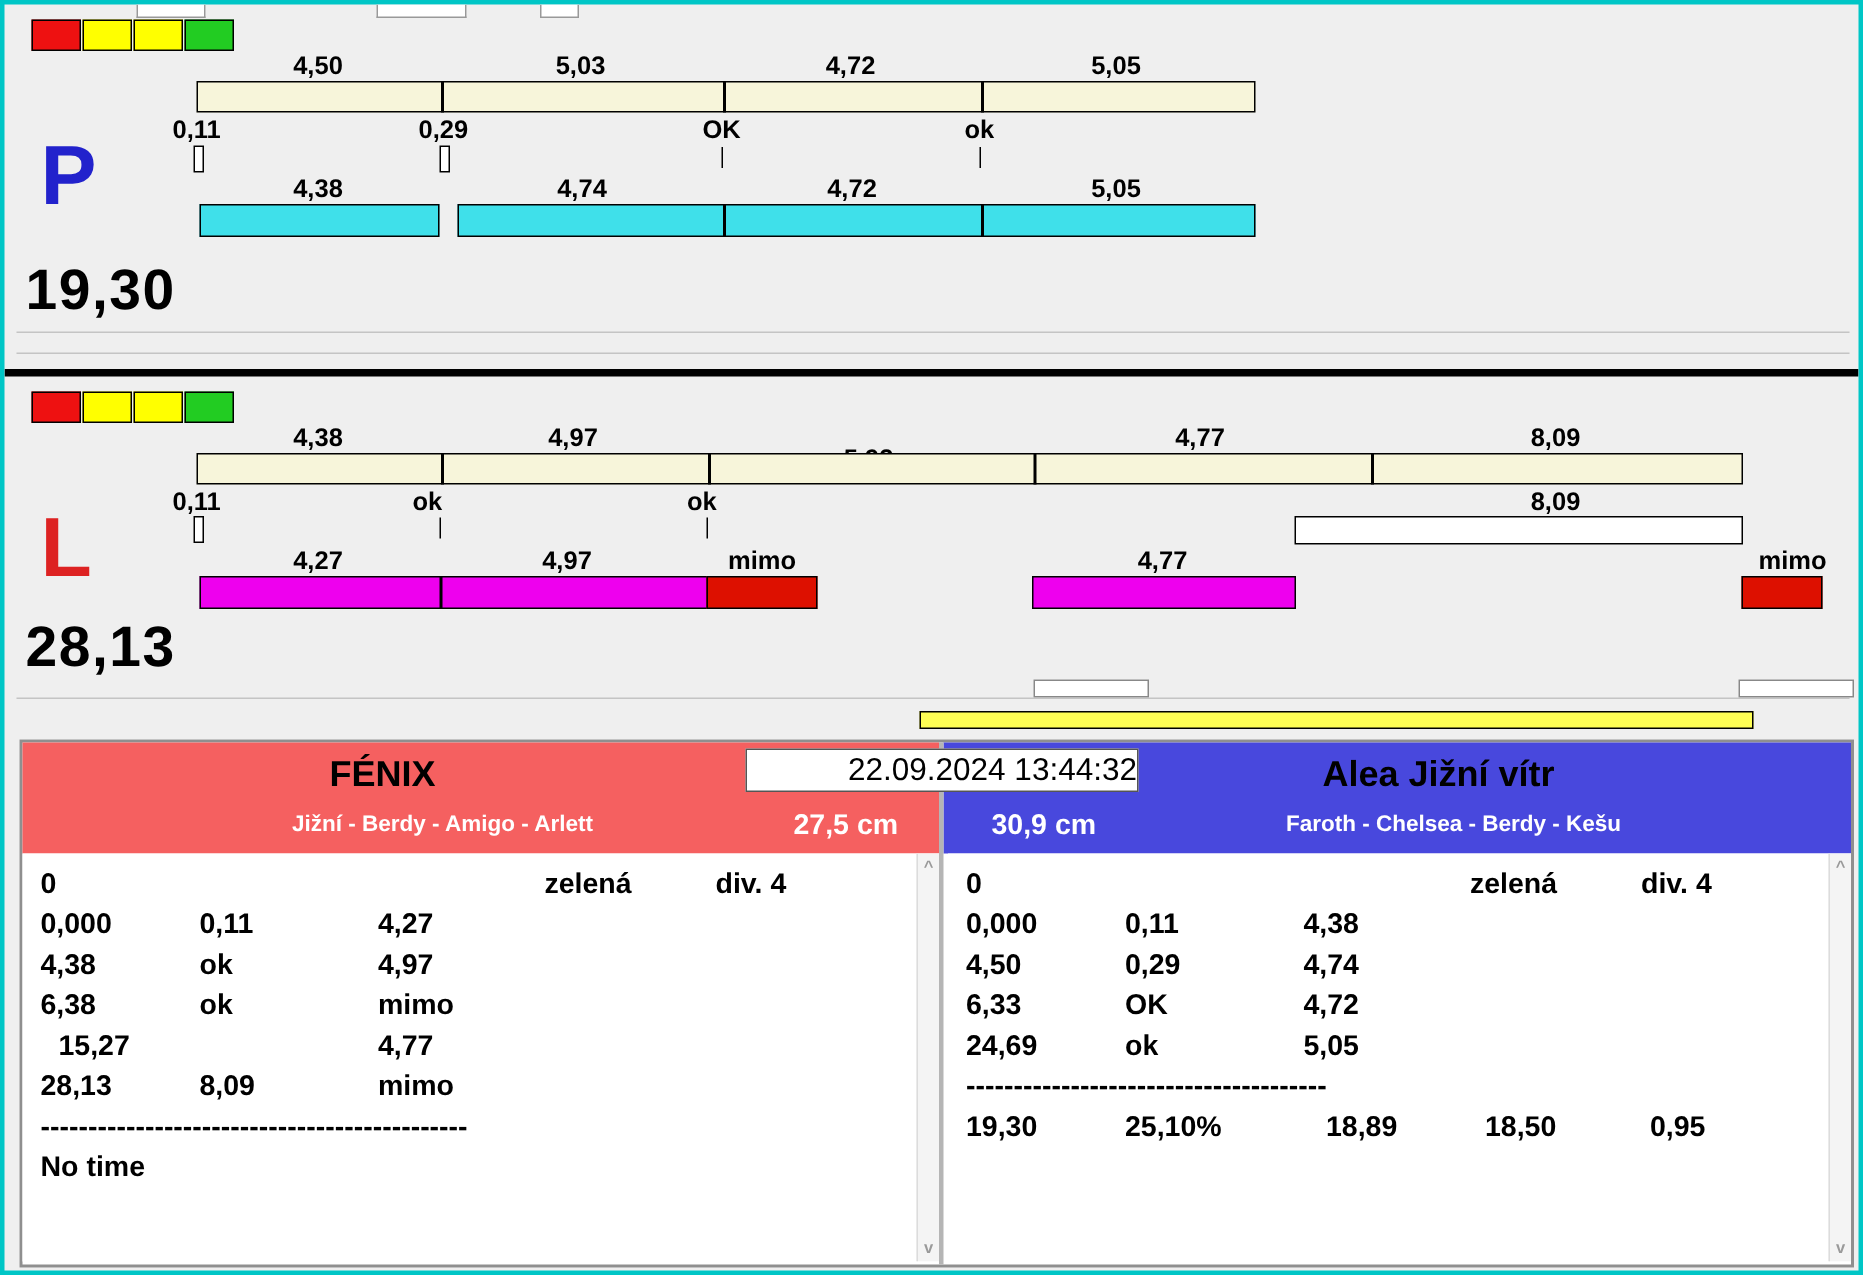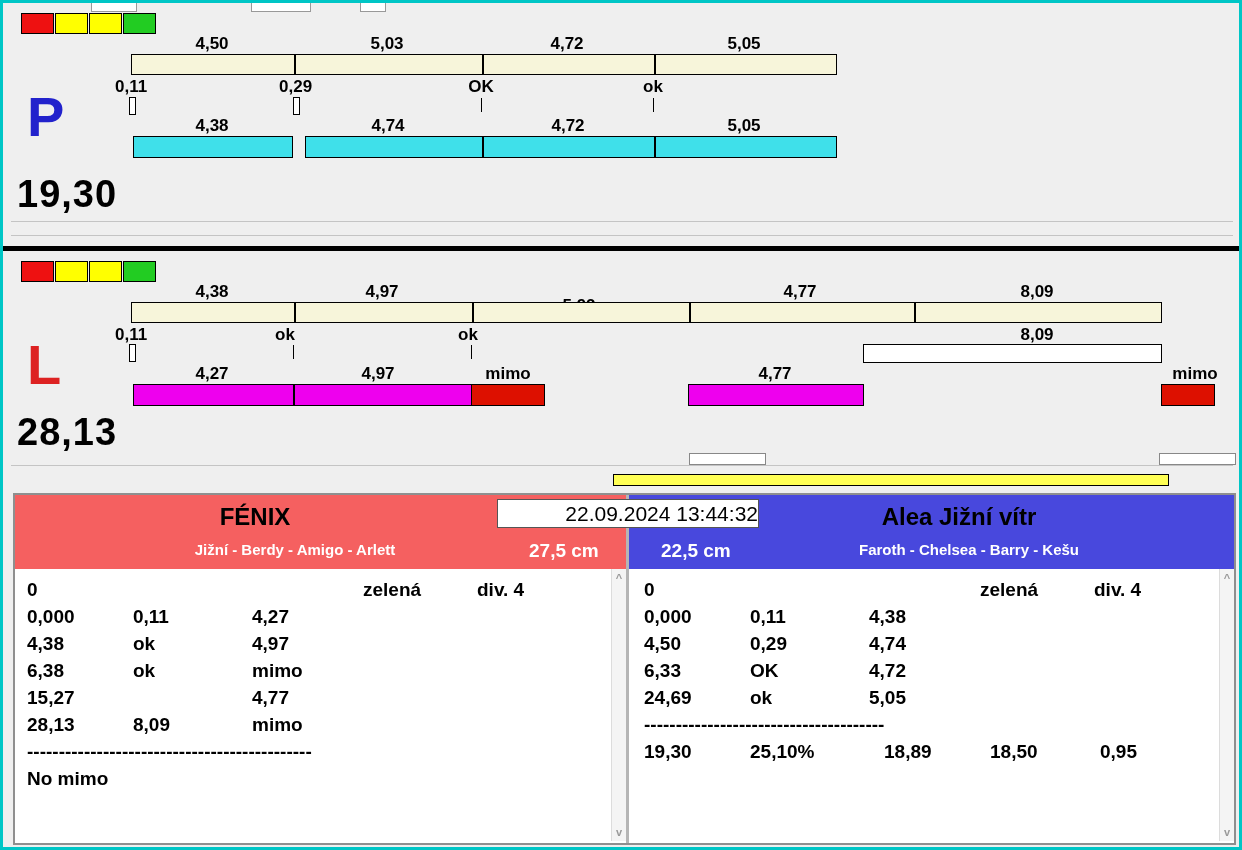--- a/index.html
+++ b/index.html
@@ -155,22 +155,22 @@
   <div id="panel">
 
     <div class="team-header" style="left: 0px; width: 611px; background-color: rgb(245, 96, 96);">
       <div class="team-title" style="left:0; top:8px; width:480px;">FÉNIX</div>
       <div class="team-dogs" style="left:30px; top:46px; width:500px;">Jižní - Berdy - Amigo - Arlett</div>
       <div class="cm" style="left:478px; top:45px;margin-left:36px;">27,5 cm</div>
     </div>
 
     <div class="team-header" style="left: 614px; width: 605px; background-color: rgb(72, 72, 221);">
       <div class="team-title" style="left:90px; top:8px; width:480px;">Alea Jižní vítr</div>
-      <div class="team-dogs" style="left:115px; top:46px; width:450px;">Faroth - Chelsea - Barry - Kešu</div>
-      <div class="cm" style="left:32px; top:45px;">22,5 cm</div>
+      <div class="team-dogs" style="left:115px; top:46px; width:450px;">Faroth - Chelsea - Berdy - Kešu</div>
+      <div class="cm" style="left:32px; top:45px;">30,9 cm</div>
     </div>
 
     <div class="vdivider"></div>
 
     <div id="dtbox">22.09.2024 13:44:32</div>
 
     <div class="content" style="left:0; width:611px;">
       <div class="trow">
         <span style="left:12px">0</span>
         <span style="left:118px"></span>
@@ -193,38 +193,38 @@
         <span style="left:462px"></span>
       </div>
       <div class="trow">
         <span style="left:12px">6,38</span>
         <span style="left:118px">ok</span>
         <span style="left:237px">mimo</span>
         <span style="left:348px"></span>
         <span style="left:462px"></span>
       </div>
       <div class="trow">
-        <span style="left:12px">15,27</span>
+        <span style="left:24px">15,27</span>
         <span style="left:118px"></span>
         <span style="left:237px">4,77</span>
         <span style="left:348px"></span>
         <span style="left:462px"></span>
       </div>
       <div class="trow">
         <span style="left:12px">28,13</span>
         <span style="left:118px">8,09</span>
         <span style="left:237px">mimo</span>
         <span style="left:348px"></span>
         <span style="left:462px"></span>
       </div>
       <div class="trow">
         <span style="left:12px">---------------------------------------------</span>
       </div>
       <div class="trow">
-        <span style="left:12px">No mimo</span>
+        <span style="left:12px">No time</span>
       </div>
       <div class="vscroll">
         <div class="arr up">^</div>
         <div class="arr down">v</div>
       </div>
     </div>
 
     <div class="content" style="left:617px; width:602px;">
       <div class="trow">
         <span style="left:12px">0</span>

